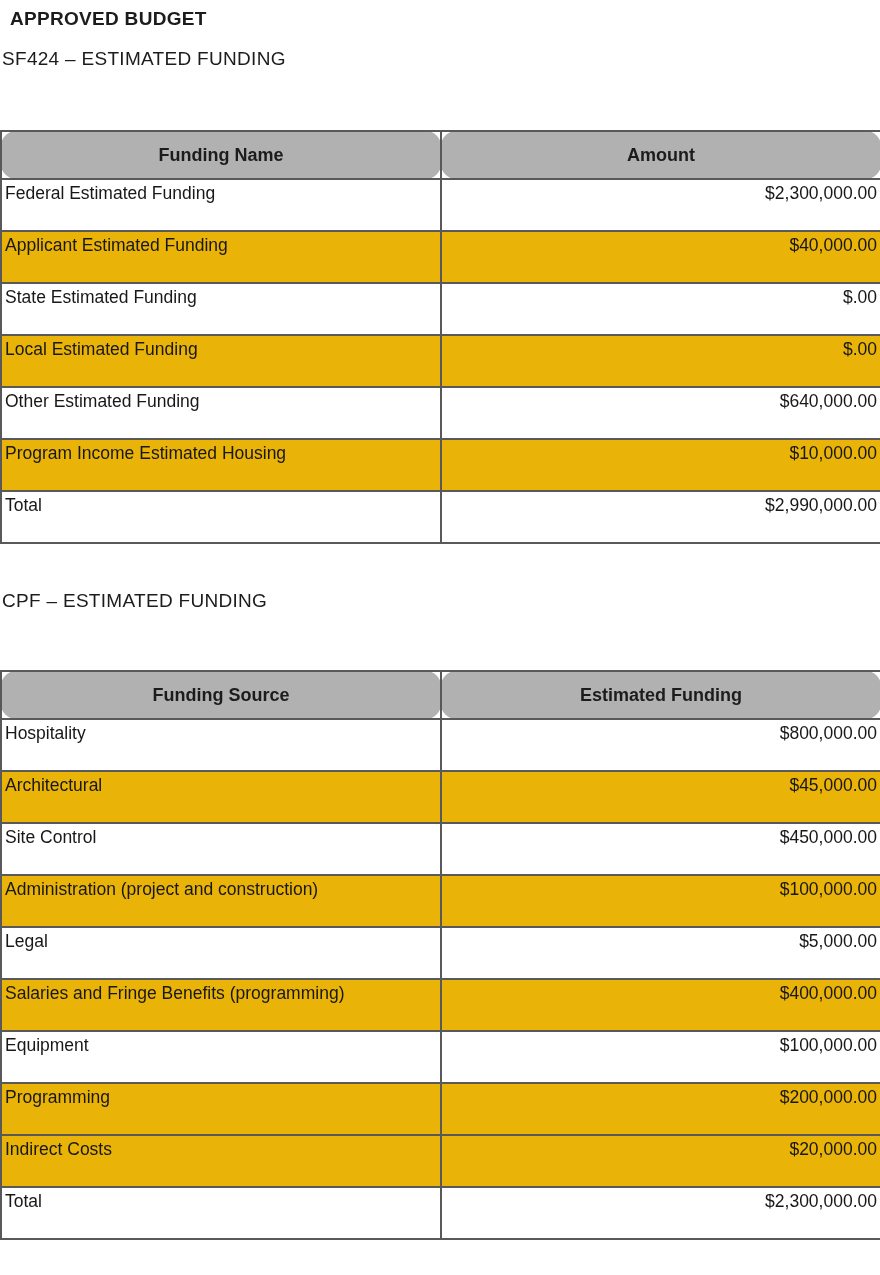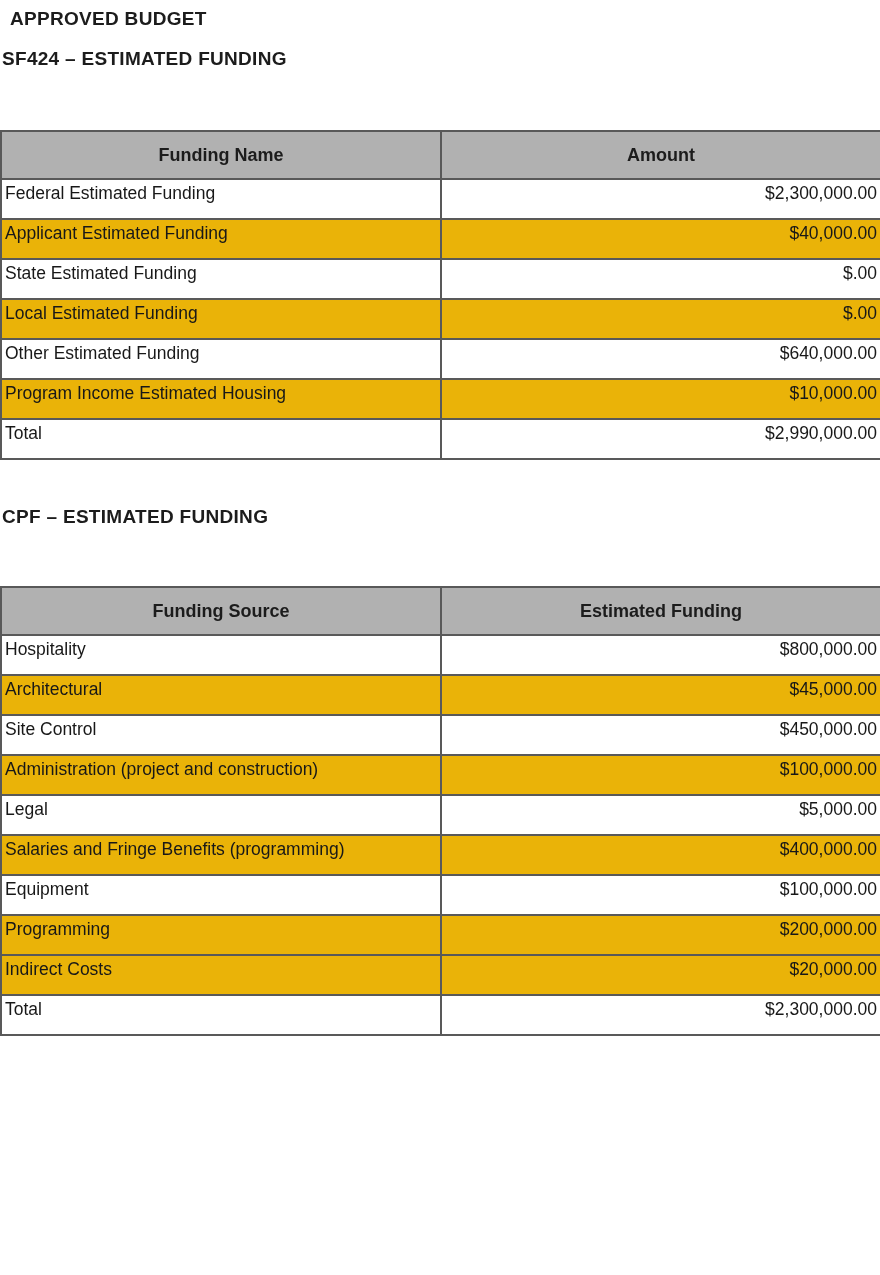--- a/index.html
+++ b/index.html
@@ -23,21 +23,21 @@
     line-height: 21px;
     font-weight: bold;
     letter-spacing: 0.3px;
     color: #1c1c1c;
   }
   .section-heading {
     margin: 0;
     padding: 0 0 0 2px;
     font-size: 19px;
     line-height: 21px;
-    font-weight: bold;
+    font-weight: normal;
     letter-spacing: 0.3px;
     color: #1c1c1c;
   }
   .heading-sf424 { margin-top: 19px; }
   .heading-cpf   { margin-top: 46px; }
 
   table.budget {
     width: 880px;
     border-collapse: collapse;
     table-layout: fixed;
@@ -53,23 +53,24 @@
   }
   table.budget th {
     height: 48px;
     background: #b1b1b1;
     font-size: 18px;
     font-weight: bold;
     text-align: center;
     vertical-align: middle;
     color: #1c1c1c;
     padding: 0 4px;
+    border-radius: 15px;
   }
   table.budget td {
-    height: 40px;
+    height: 52px;
     font-size: 17.5px;
     line-height: 22px;
     vertical-align: top;
     padding: 2px 3px 0 3px;
     background: #ffffff;
   }
   table.budget td.amount {
     text-align: right;
   }
   table.budget tr.stripe td {

